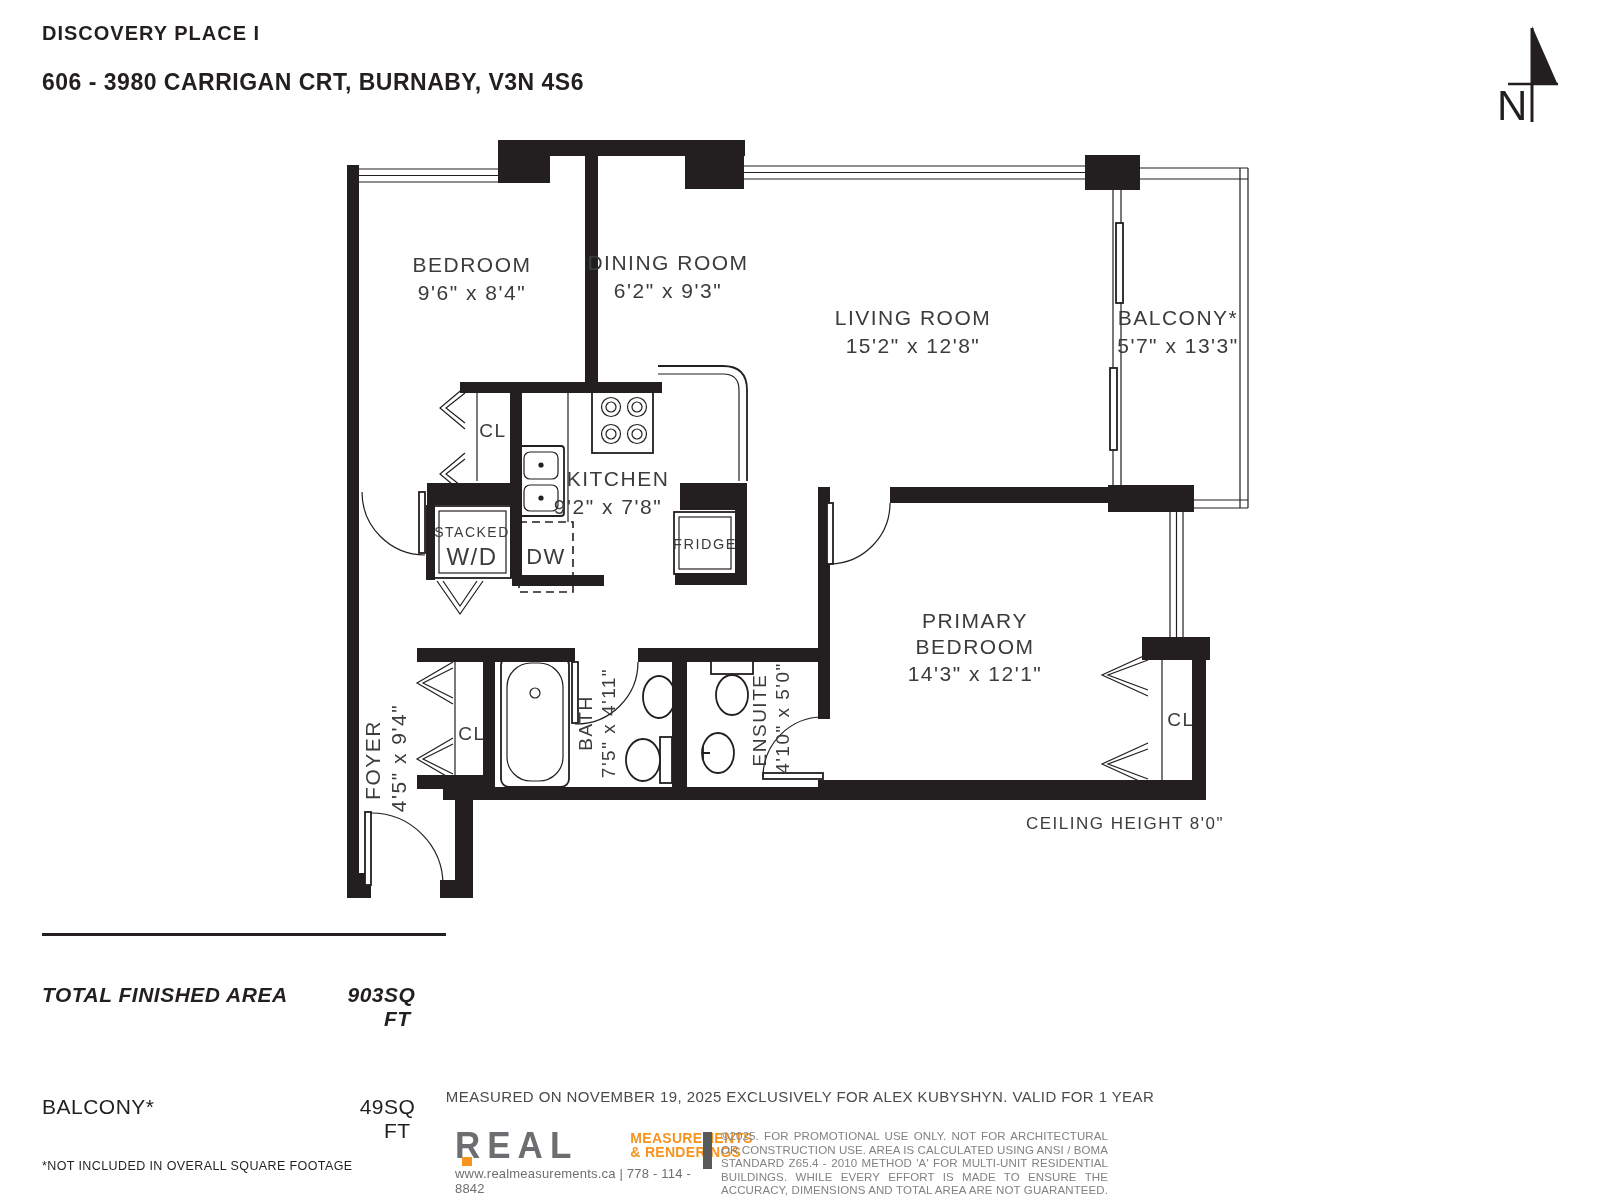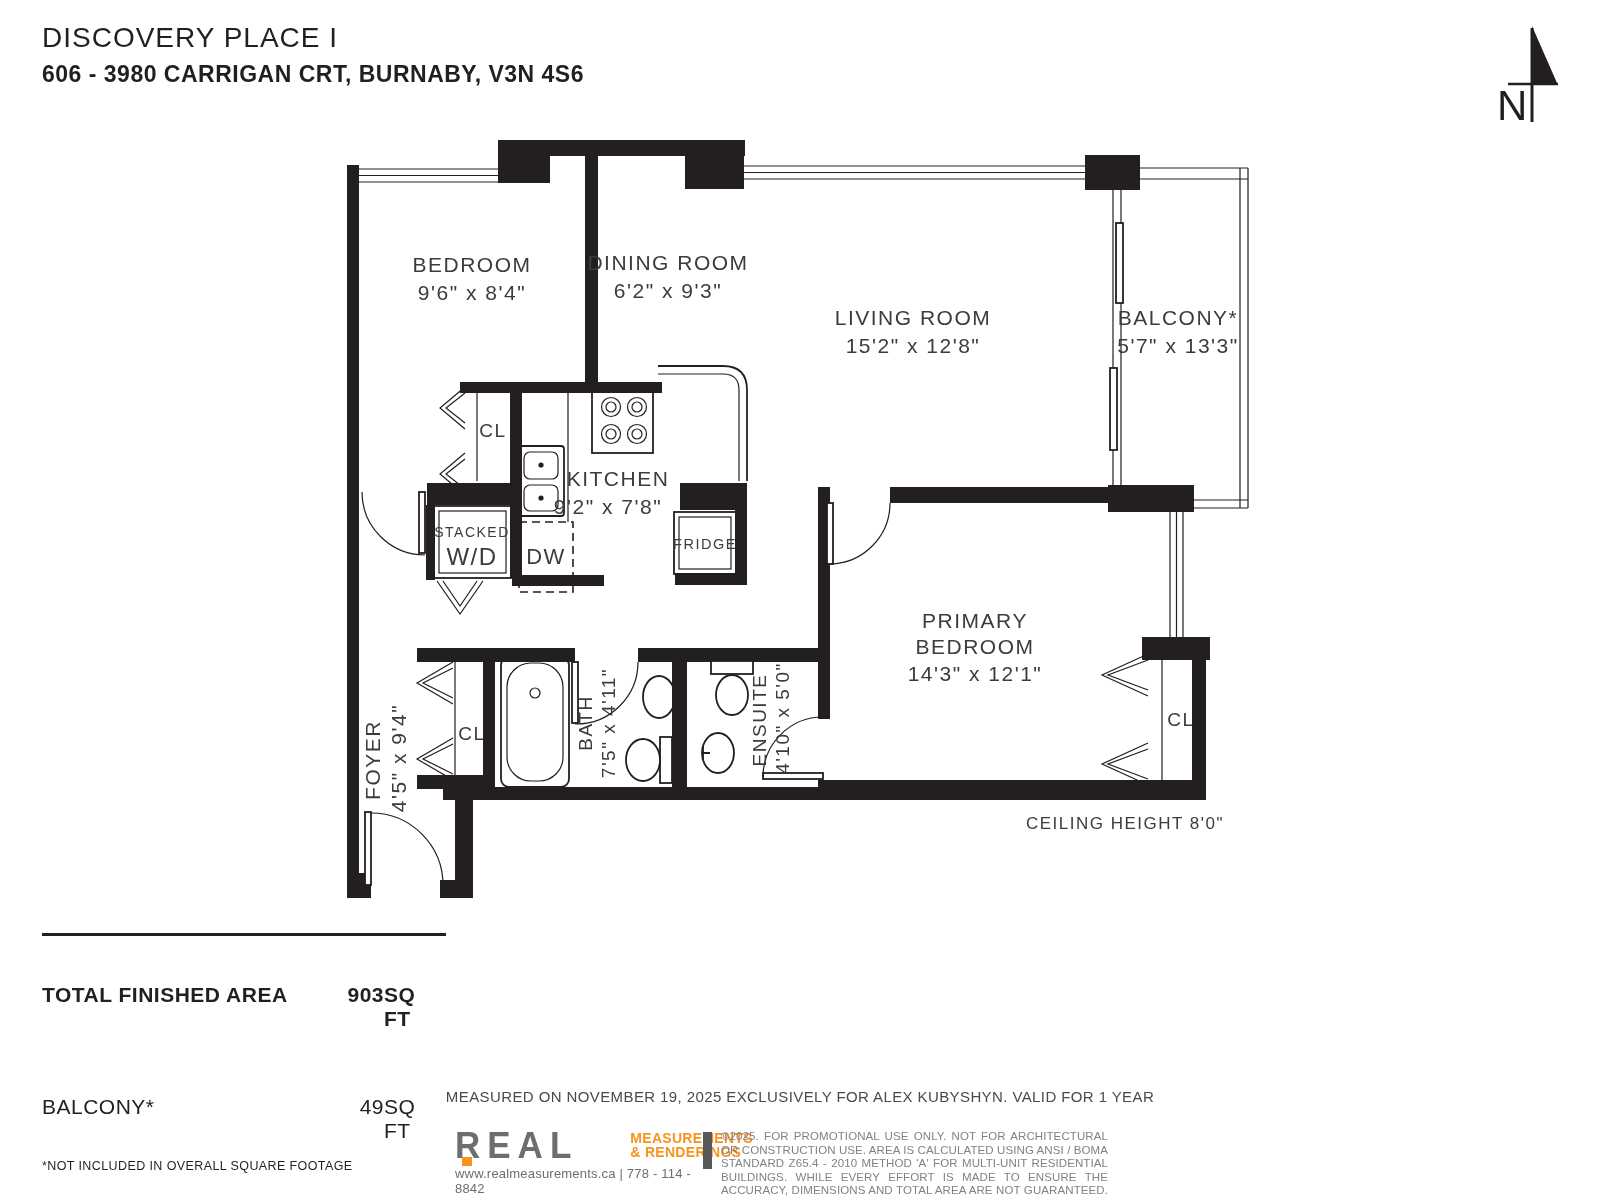--- a/index.html
+++ b/index.html
@@ -1,37 +1,37 @@
 <!DOCTYPE html>
 <html><head>
 <meta charset="utf-8">
 <style>
   html,body{margin:0;padding:0;background:#ffffff;}
   body{width:1600px;height:1200px;position:relative;font-family:"Liberation Sans",sans-serif;color:#231F20;overflow:hidden;}
 
   .header{position:absolute;left:42px;top:22px;}
-  .title{font-size:28px;font-weight:400;letter-spacing:1px;color:#231F20;}
-  .address{font-size:23px;font-weight:700;letter-spacing:0.5px;margin-top:7px;color:#231F20;}
+  .title{font-size:20px;font-weight:700;letter-spacing:1px;color:#231F20;}
+  .address{font-size:23px;font-weight:700;letter-spacing:0.5px;margin-top:24px;color:#231F20;}
 
   .north{position:absolute;left:1483px;top:12px;}
 
   .plan{position:absolute;left:330px;top:130px;}
   .plan text{fill:#3C3C3B;letter-spacing:1.5px;}
   .wall{fill:#231F20;stroke:none;}
   .thin{stroke:#231F20;stroke-width:1.8;fill:none;}
   .thin-f{stroke:#231F20;stroke-width:1.8;fill:#ffffff;}
   .hair{stroke:#231F20;stroke-width:1.2;fill:none;}
   .dash{stroke:#231F20;stroke-width:1.6;fill:none;stroke-dasharray:8 5;}
   .room-label{font-size:21px;}
   .small-label{font-size:19px;}
 
   .areas{position:absolute;left:42px;top:933px;width:404px;}
   .areas-rule{border-top:3px solid #231F20;width:404px;}
   .areas-row{display:flex;align-items:baseline;font-size:21px;letter-spacing:0.5px;}
-  .areas-row.bold{font-weight:700;padding-top:7px;}
+  .areas-row.bold{font-weight:700;padding-top:7px;font-style:italic;}
   .areas-row.plain{font-weight:400;margin-top:24px;}
   .areas-label{flex:1;}
   .areas-value{width:48px;text-align:right;margin-top:40px;}
   .areas-unit{width:62px;text-align:left;}
   .areas-note{font-size:12.5px;letter-spacing:0.4px;margin-top:16px;color:#231F20;}
 
   .measured{position:absolute;left:15px;top:1088px;width:1570px;text-align:center;
             font-size:15px;letter-spacing:0.4px;color:#4a4a4a;}
 
   .footer{position:absolute;left:455px;top:1130px;display:flex;align-items:flex-start;}

